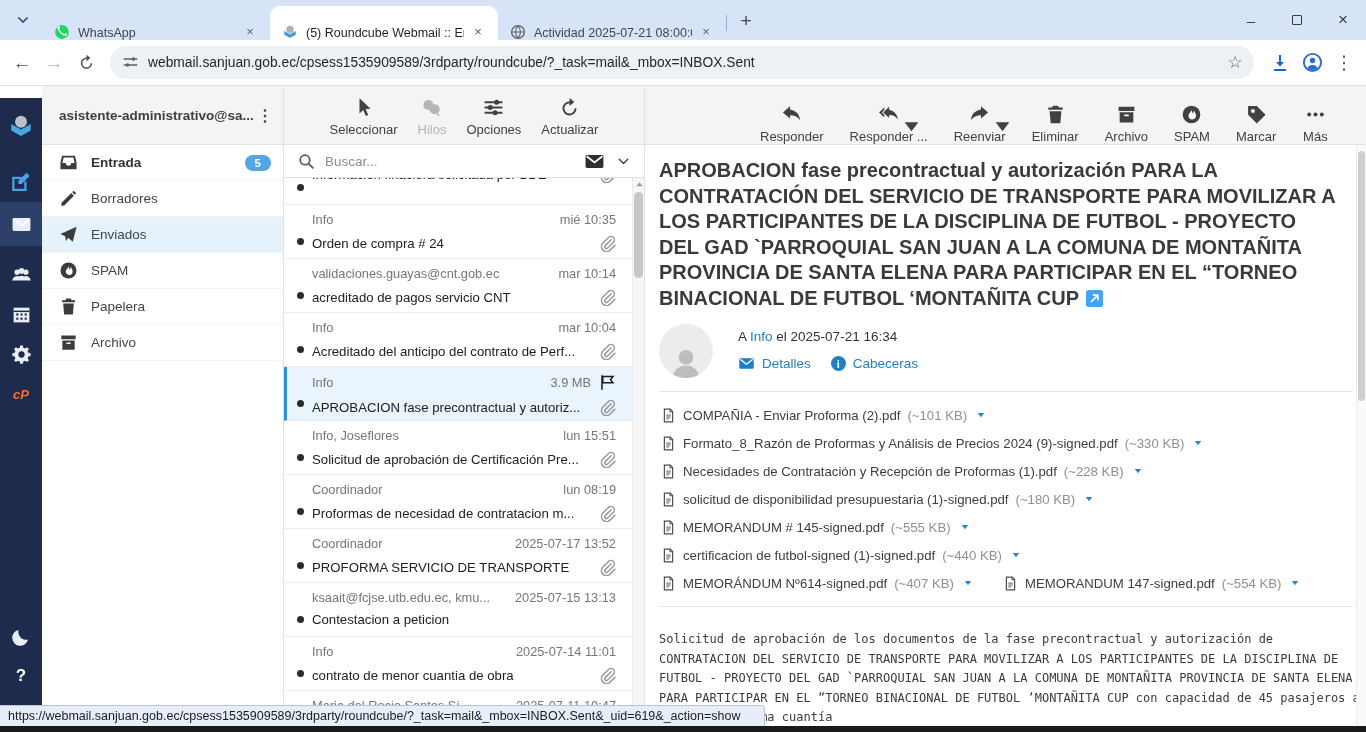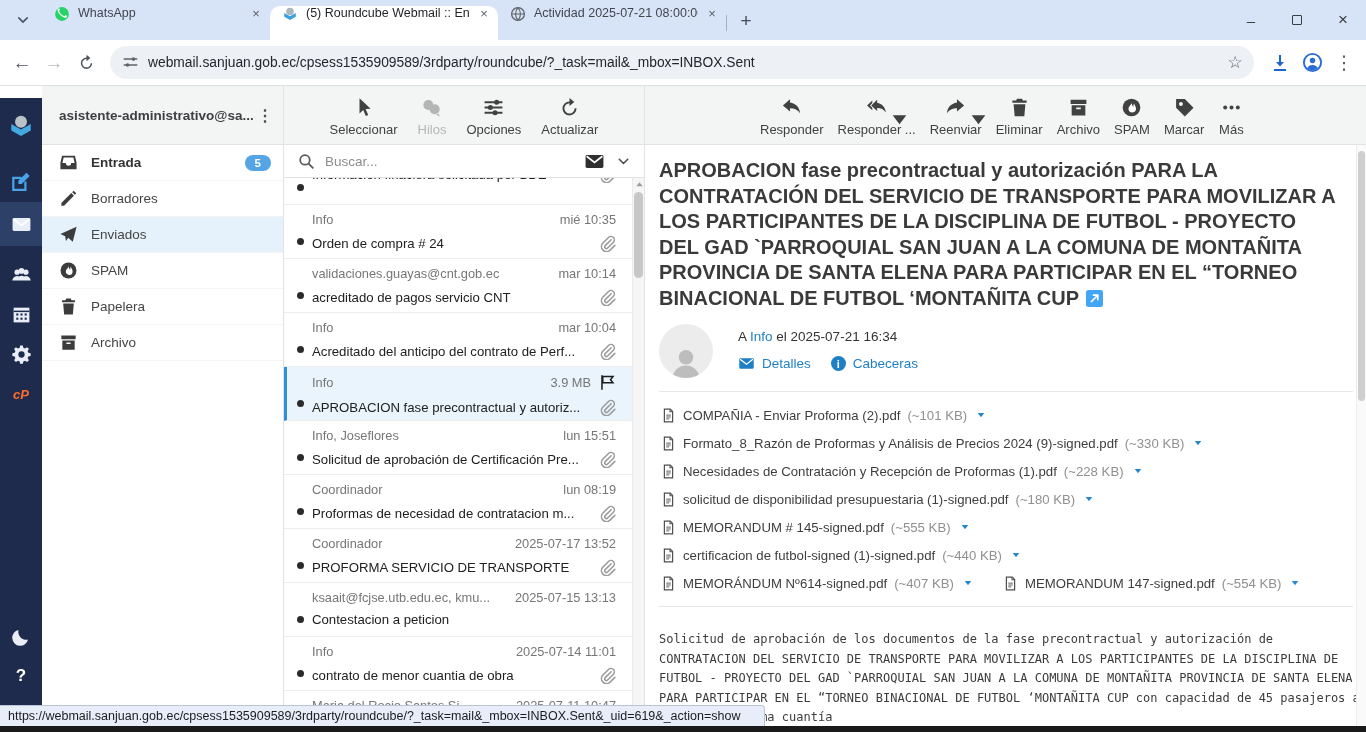--- a/index.html
+++ b/index.html
@@ -5,21 +5,21 @@
   * { margin:0; padding:0; box-sizing:border-box; }
   html,body { width:1366px; height:732px; overflow:hidden; }
   body { font-family:"Liberation Sans", sans-serif; position:relative; background:#fff; }
   svg { display:block; }
   .ic { width:100%; height:100%; fill:currentColor; }
 
   
   .tabstrip { position:absolute; left:0; top:0; width:1366px; height:40px; background:#d7e3f7; display:flex; align-items:flex-end; }
   .tab-search { width:26px; height:26px; margin:0 6px 7px 10px; border-radius:7px; background:rgba(255,255,255,.0); color:#47506b; display:flex; align-items:center; justify-content:center; }
   .tab-search svg{ width:12px; height:12px; }
-  .tab { height:34px; display:flex; align-items:flex-start; padding:0 6px 0 12px; width:228px; color:#42464e; font-size:12.5px; position:relative; }
+  .tab { height:34px; display:flex; align-items:flex-end; padding:0 12px 0 12px; width:228px; color:#42464e; font-size:12.5px; position:relative; }
   .tab .fav { width:16px; height:16px; margin-right:8px; flex:none; }
   .tab .t-title { flex:1; white-space:nowrap; overflow:hidden; }
   .tab .t-close { width:16px; height:16px; margin-left:6px; color:#5a5f68; font-size:13px; line-height:16px; text-align:center; flex:none; }
   .tab.active { background:#fff; border-radius:10px 10px 0 0; color:#1f2124; }
   .tab:not(.active)::after { content:""; position:absolute; right:-1px; top:9px; height:16px; width:1px; background:#9fb0cc; }
   .newtab { width:28px; height:28px; margin:0 0 5px 6px; color:#454b55; font-size:19px; display:flex; align-items:center; justify-content:center; }
   .win-controls { margin-left:auto; display:flex; height:40px; }
   .win-btn { width:46px; height:100%; display:flex; align-items:center; justify-content:center; color:#3a3d42; font-size:15px; }
   .win-restore { width:10px; height:10px; border:1.3px solid #3a3d42; border-radius:1px; position:relative; }
   .navbar { position:absolute; left:0; top:40px; width:1366px; height:46px; background:#fff; border-bottom:1px solid #dcdfe4; display:flex; align-items:center; }
@@ -92,21 +92,21 @@
   .msg .m-flag { width:17px; height:17px; color:#1c1c1c; margin-left:8px; flex:none; }
   .msg.selected { background:#e9f4fd; border-left:3px solid #2f8fd8; padding-left:25px; }
   .msg.selected .dot { left:10px; }
   .list-scroll { position:absolute; right:0; top:92px; bottom:0; width:12px; background:#f6f6f6; border-left:1px solid #ebebeb; }
   .ls-arrow { width:12px; height:12px; color:#9d9d9d; display:flex; align-items:center; justify-content:center; }
   .ls-arrow svg { width:9px; height:9px; }
   .ls-down { position:absolute; bottom:0; }
   .ls-thumb { position:absolute; top:14px; left:1px; width:9px; height:86px; border-radius:5px; background:#c7c7c7; }
 
   
-  .vt-row { display:flex; align-items:flex-start; padding:9px 0 0 108px; gap:0; height:59px; }
+  .vt-row { display:flex; align-items:flex-end; padding:9px 0 0 108px; gap:12px; height:59px; }
 
   
   .v-content { padding:13px 14px 0 14px; }
   .v-subject { width:678px; font-size:20px; line-height:25.5px; font-weight:bold; color:#3a3a3a; }
   .ext-ic { display:inline-block; width:17px; height:17px; vertical-align:-2px; margin-left:7px; }
   .v-sender { display:flex; margin-top:13px; }
   .avatar { width:54px; height:54px; border-radius:50%; background:#ececec; color:#bdbdbd; display:flex; align-items:flex-end; justify-content:center; overflow:hidden; flex:none; }
   .avatar svg { width:36px; height:36px; }
   .v-sinfo { margin-left:25px; padding-top:5px; }
   .v-toline { font-size:13.5px; color:#333; }

